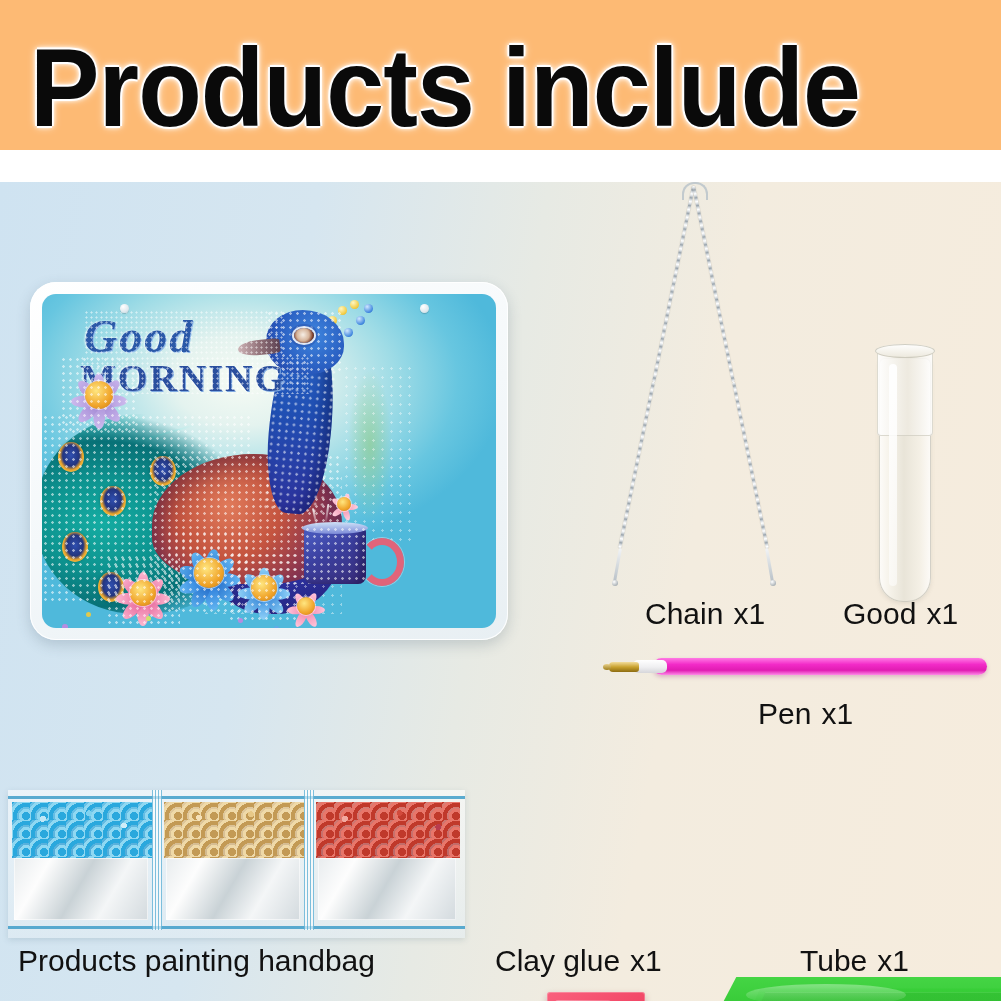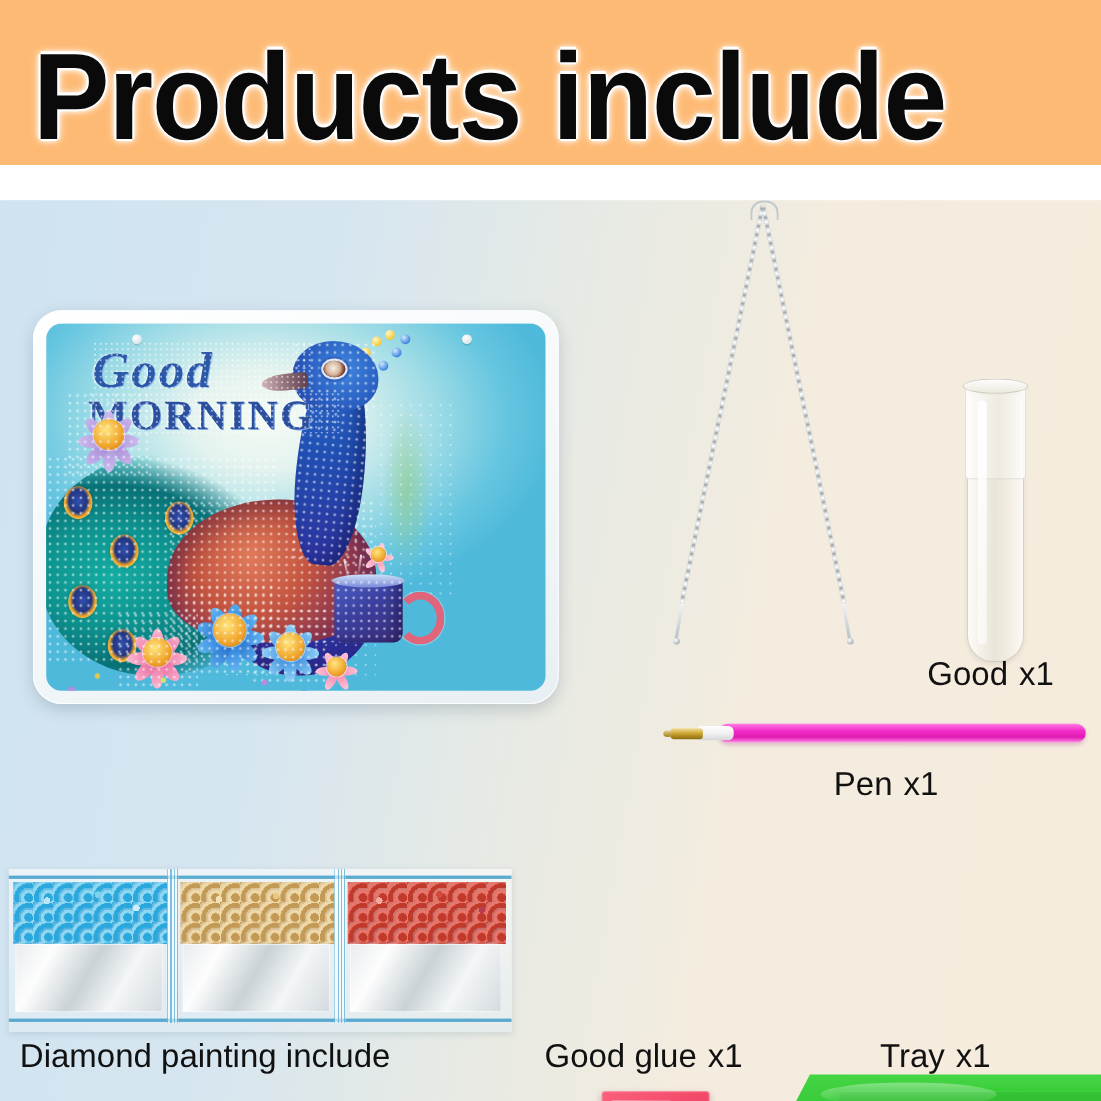--- a/index.html
+++ b/index.html
@@ -500,20 +500,23 @@
       <div class="chain-line" style="left:102px;top:4px;height:200px;transform-origin:top center;transform:rotate(11.5deg);"></div>
       <div class="chain-line" style="left:102px;top:4px;height:200px;transform-origin:top center;transform:rotate(-11.5deg);"></div>
       <div class="chain-line" style="left:62px;top:200px;height:170px;transform-origin:top center;transform:rotate(11.5deg);"></div>
       <div class="chain-line" style="left:142px;top:200px;height:170px;transform-origin:top center;transform:rotate(-11.5deg);"></div>
       <div style="position:absolute;left:92px;top:0px;width:22px;height:16px;border:2px solid #c2cace;border-bottom:none;border-radius:12px 12px 0 0;"></div>
       <div class="chain-pin" style="left:26px;top:366px;transform:rotate(10deg);"></div>
       <div class="chain-pin" style="left:178px;top:366px;transform:rotate(-10deg);"></div>
       <div class="chain-ball" style="left:22px;top:398px;"></div>
       <div class="chain-ball" style="left:180px;top:398px;"></div>
     </div>
+    <div class="label" style="left:645px;top:415px;">
+      <span>Chain</span><span class="qty">x1</span>
+    </div>
 
     <div id="tube">
       <div id="tube-body"></div>
       <div id="tube-cap"></div>
       <div id="tube-rim"></div>
       <div id="tube-shine"></div>
     </div>
     <div class="label" style="left:843px;top:415px;">
       <span>Good</span><span class="qty">x1</span>
     </div>
@@ -562,34 +565,34 @@
             radial-gradient(circle at 20% 30%,#f2a9a0 0 3px,transparent 3px),
             radial-gradient(circle at 58% 20%,#d34a3c 0 3px,transparent 3px),
             radial-gradient(circle at 85% 45%,#b93b4e 0 3px,transparent 3px),
             repeating-radial-gradient(circle at 14px 14px,#c0392b 0 4px,#e8766a 4px 7px,rgba(255,255,255,.22) 7px 9px),
             linear-gradient(180deg,#cf5a4d,#a83a3a);
           background-size:auto,auto,auto,18px 18px,auto;"></div>
         <div class="bag-foil"></div>
       </div>
     </div>
     <div class="label" style="left:18px;top:762px;">
-      <span>Diamond painting include</span><span class="qty"></span>
+      <span>Products painting handbag</span><span class="qty"></span>
     </div>
 
     <div id="clay">
       <div id="clay-shine"></div>
     </div>
     <div class="label" style="left:495px;top:762px;">
-      <span>Good glue</span><span class="qty">x1</span>
+      <span>Clay glue</span><span class="qty">x1</span>
     </div>
 
     <div id="tray">
       <div id="tray-shape"></div>
       <div id="tray-inner"></div>
       <div id="tray-grooves"></div>
       <div id="tray-gloss"></div>
     </div>
     <div class="label" style="left:800px;top:762px;">
-      <span>Tray</span><span class="qty">x1</span>
+      <span>Tube</span><span class="qty">x1</span>
     </div>
 
   </div>
 </div>
 
 </body></html>

